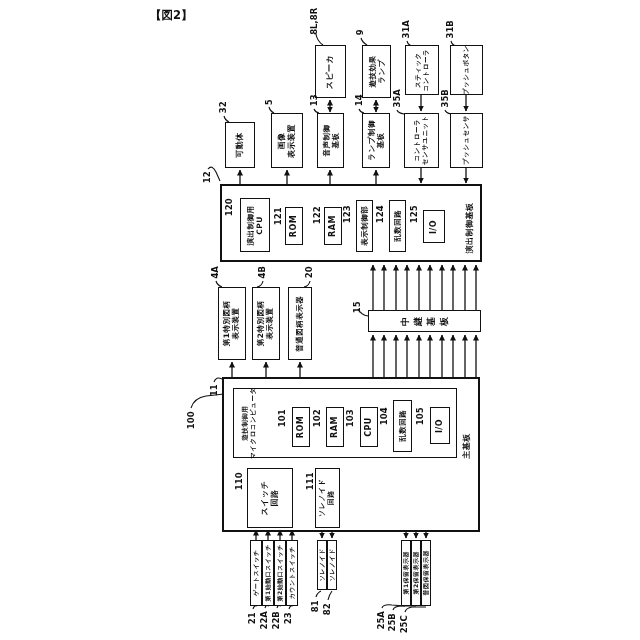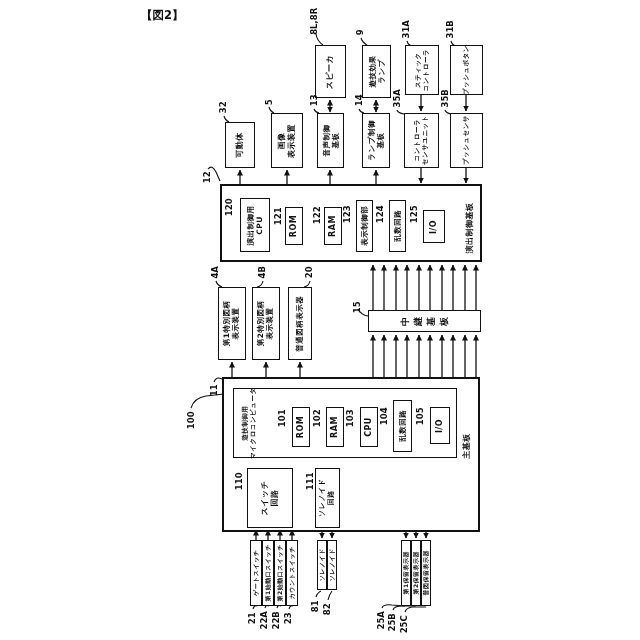--- a/index.html
+++ b/index.html
@@ -1,18 +1,18 @@
 <!DOCTYPE html>
 <html><head>
 <meta charset="utf-8">
 <style>
   html,body{margin:0;padding:0;background:#fff;}
   #canvas{position:relative;width:640px;height:640px;background:#ffffff;overflow:hidden;
     font-family:"DejaVu Sans","Liberation Sans",sans-serif;color:#111;}
-  #figtitle{position:absolute;left:141px;top:8px;font-size:11.5px;font-weight:bold;}
+  #figtitle{position:absolute;left:150px;top:8px;font-size:11.5px;font-weight:bold;}
   svg.wires{position:absolute;left:0;top:0;}
   .box{position:absolute;border:1.5px solid #111;background:#fff;display:flex;
     align-items:center;justify-content:center;box-sizing:border-box;}
   .thick{border-width:2px;z-index:1;}
   .inner{z-index:2;}
   .blabel{position:absolute;display:flex;align-items:center;justify-content:center;z-index:3;}
   .vtext{display:inline-block;transform:rotate(-90deg);white-space:pre;text-align:center;
     line-height:1.25;font-weight:bold;letter-spacing:0.5px;}
   .ref{position:absolute;width:12px;display:flex;align-items:center;justify-content:center;
     z-index:4;}

